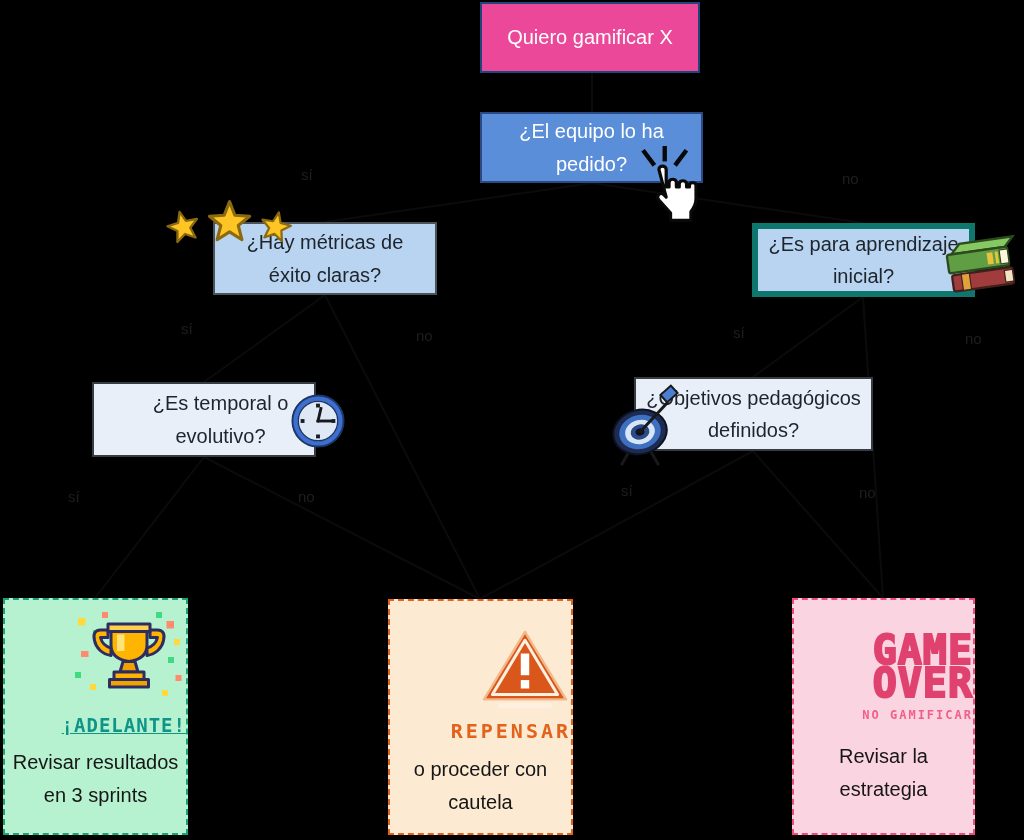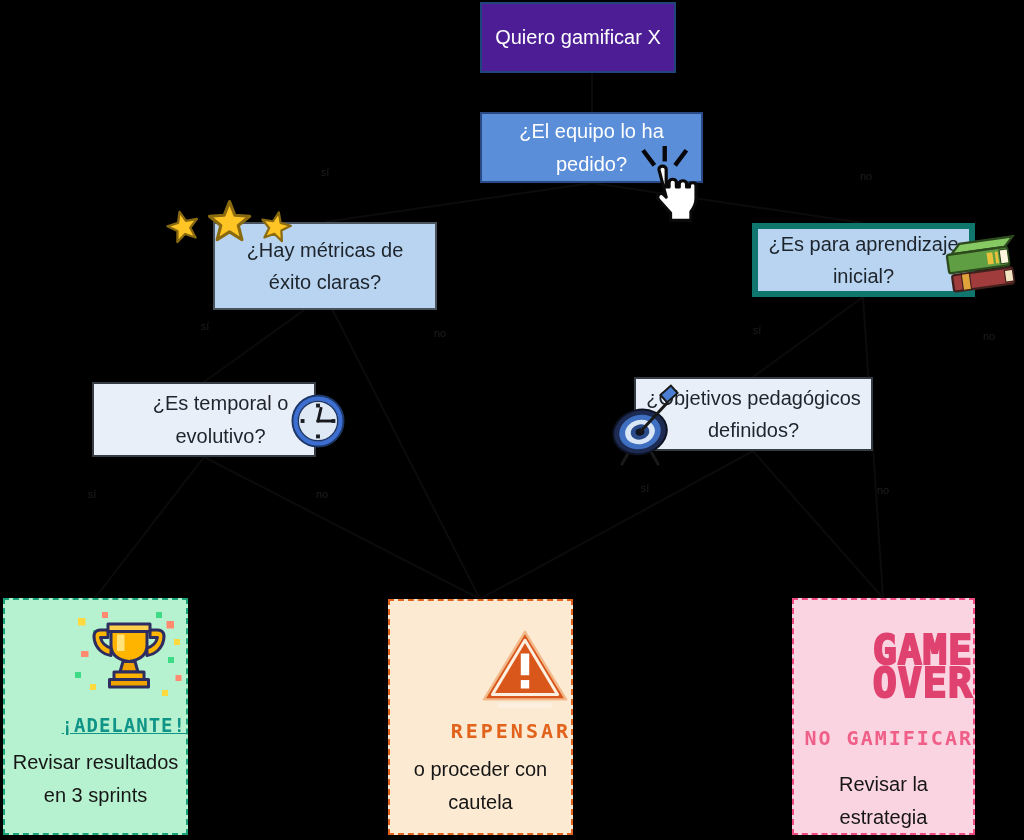--- a/index.html
+++ b/index.html
@@ -6,58 +6,58 @@
   #canvas{
     position:relative;width:1024px;height:840px;background:#000;overflow:hidden;
     font-family:"Liberation Sans",sans-serif;
   }
   svg{display:block;}
   #edges-svg{position:absolute;left:0;top:0;z-index:1;}
   .qnode{
     position:absolute;z-index:2;display:flex;align-items:center;justify-content:center;
     text-align:center;font-size:20px;line-height:1.62;box-sizing:border-box;padding:4px 10px;
   }
-  .node-start{left:480px;top:2px;width:196px;height:71px;background:#4c1d95;color:#fff;border:2px solid #20447c;}
+  .node-start{left:480px;top:2px;width:220px;height:71px;background:#ec4899;color:#fff;border:2px solid #20447c;}
   .node-equipo{left:480px;top:112px;width:223px;height:71px;background:#5b8ed9;color:#fff;border:2px solid #2a4a85;}
-  .node-metricas{left:213px;top:222px;width:224px;height:88px;background:#b9d4f0;color:#1d242c;border:2px solid #4a525b;}
+  .node-metricas{left:213px;top:222px;width:224px;height:73px;background:#b9d4f0;color:#1d242c;border:2px solid #4a525b;}
   .node-aprendizaje{left:752px;top:223px;width:223px;height:74px;background:#b9d4f0;color:#1d242c;border:6px solid #0f766e;}
   .node-temporal{left:92px;top:382px;width:224px;height:75px;background:#e9eff8;color:#1d242c;border:2px solid #363c43;padding-left:43px;}
   .node-objetivos{left:634px;top:377px;width:239px;height:74px;background:#e9eff8;color:#1d242c;border:2px solid #363c43;}
 
   .icon{position:absolute;z-index:3;}
   .icon-stars{left:158px;top:196px;}
   .icon-cursor{left:640px;top:146px;}
   .icon-books{left:942px;top:226px;}
   .icon-clock{left:291px;top:394px;}
   .icon-dart{left:604px;top:384px;}
 
   .elabel{
-    position:absolute;z-index:2;width:48px;text-align:center;
-    font-size:11px;color:#1e1e1e;
+    position:absolute;z-index:2;width:48px;text-align:left;
+    font-size:15px;color:#1e1e1e;
   }
   .el0{left:301px;top:166px;} .el1{left:842px;top:170px;}
   .el2{left:181px;top:320px;} .el3{left:416px;top:327px;}
   .el4{left:733px;top:324px;} .el5{left:965px;top:330px;}
   .el6{left:68px; top:488px;} .el7{left:298px;top:488px;}
   .el8{left:621px;top:482px;} .el9{left:859px;top:484px;}
 
   .outcome{
     position:absolute;z-index:2;box-sizing:border-box;display:flex;flex-direction:column;
     align-items:flex-end;text-align:center;
   }
   .outcome-adelante{left:3px;top:598px;width:185px;height:237px;background:#b7f2d0;border:2px dashed #1aa37a;}
   .outcome-repensar{left:388px;top:599px;width:185px;height:236px;background:#fdead3;border:2px dashed #e2631c;}
   .outcome-gameover{left:792px;top:598px;width:183px;height:237px;background:#fbd4e2;border:2px dashed #ef4b80;}
 
   .pixel-title{
     font-family:"DejaVu Sans Mono",monospace;font-weight:bold;letter-spacing:1px;font-size:19px;
   }
   .t-adelante{color:#0f9488;margin-top:6px;text-decoration:underline;}
   .t-repensar{color:#e2631c;margin-top:10px;letter-spacing:3px;font-size:20px;}
-  .t-gameover{color:#ef5f88;margin-top:26px;font-size:20px;letter-spacing:2px;}
+  .t-gameover{color:#ef5f88;margin-top:8px;font-size:12px;letter-spacing:2px;}
   .obody{font-size:20px;line-height:1.65;color:#161616;margin-top:10px;}
   .oicon{margin-top:12px;}
   .go-logo{
     font-family:"DejaVu Sans Mono",monospace;font-weight:bold;color:#e0426f;
     font-size:40px;line-height:0.82;letter-spacing:1px;margin-top:34px;
     -webkit-text-stroke:2px #e0426f;
   }
 </style>
 </head>
 <body>

